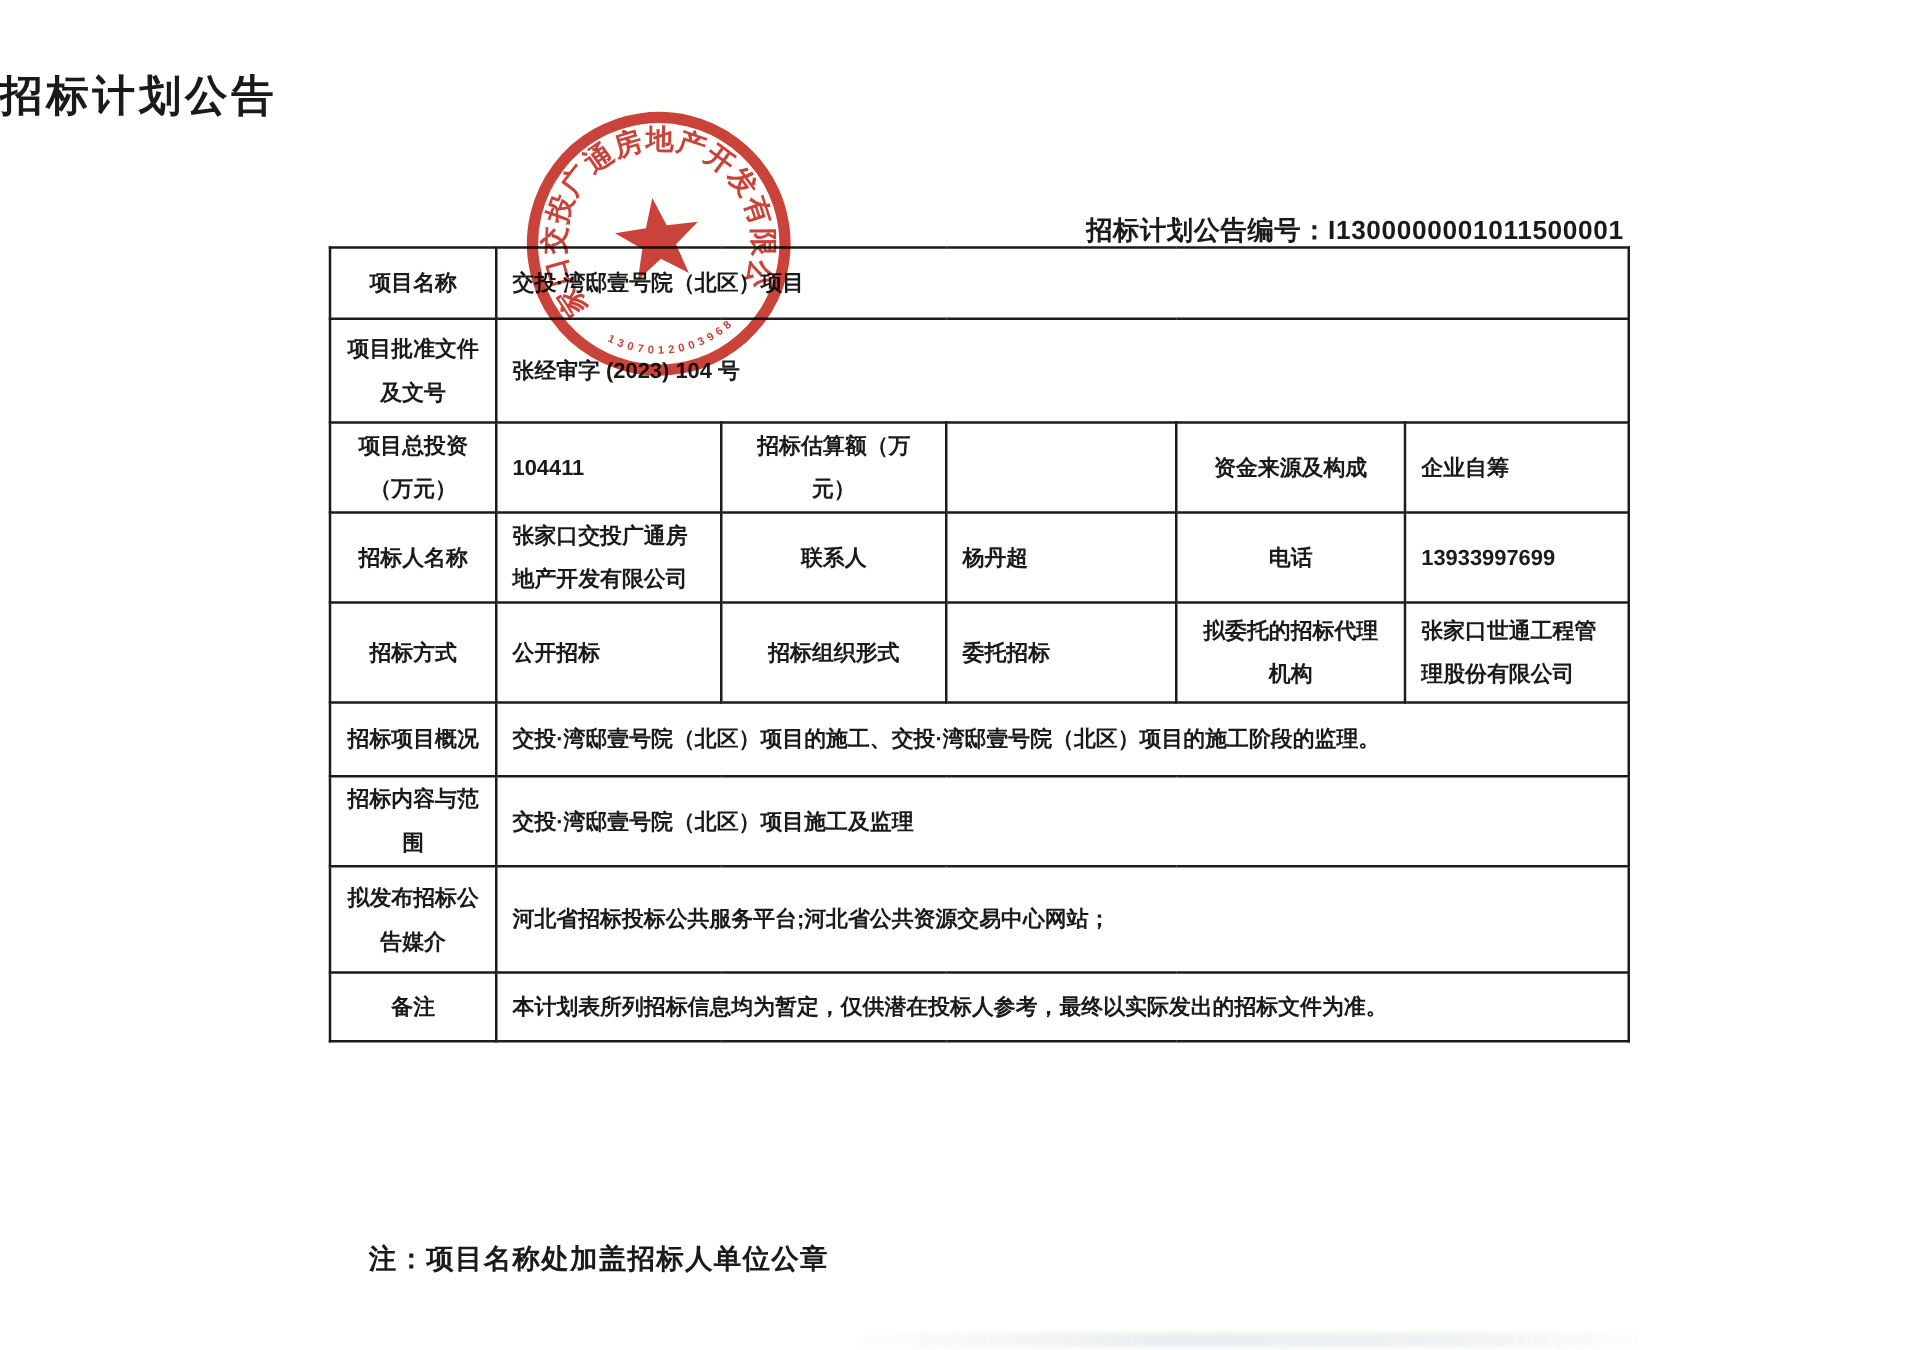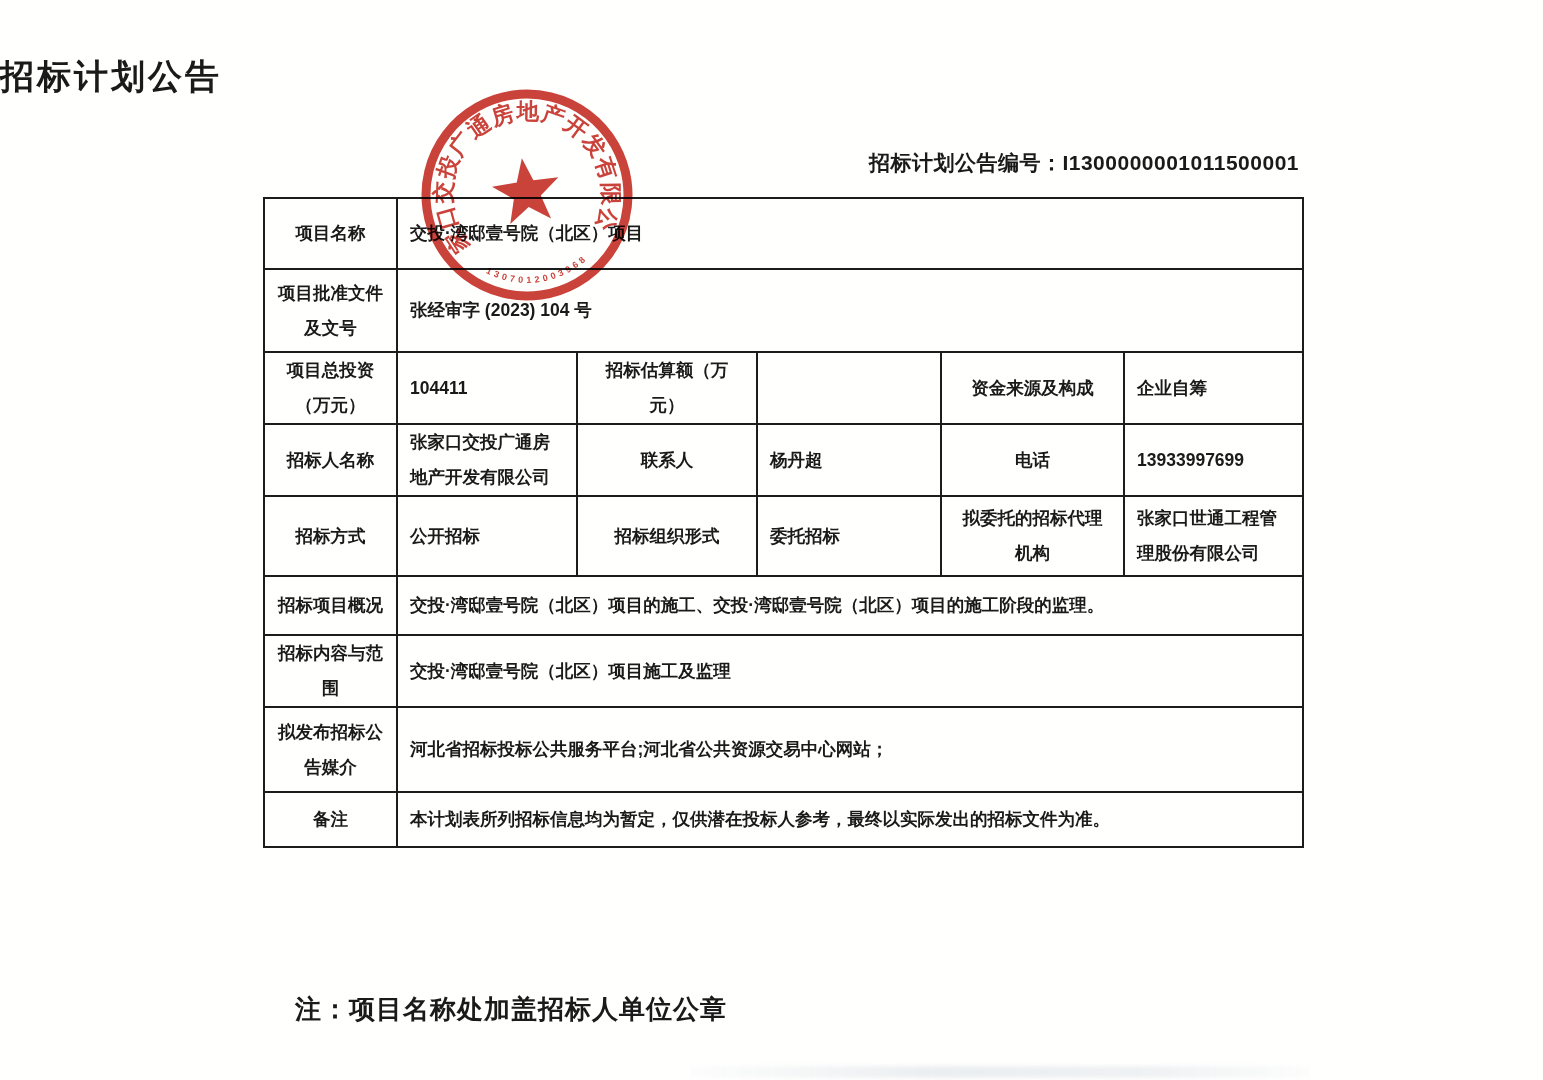--- a/index.html
+++ b/index.html
@@ -8,39 +8,39 @@
     background:#fdfdfc;
     font-family:"Liberation Sans","DejaVu Sans",sans-serif;
     color:#1c1c1c;
     filter:blur(0.3px) contrast(1.02);
   }
   .doc-title{
     position:absolute;top:54px;left:0;width:100%;
     text-align:left;font-size:34px;font-weight:700;letter-spacing:3px;
   }
   .ann-no{
-    position:absolute;top:149px;right:244px;
+    position:absolute;top:170px;right:244px;
     font-size:21px;font-weight:700;letter-spacing:0.5px;
   }
   .tbl{
     position:absolute;left:263px;top:197px;
     border-collapse:collapse;table-layout:fixed;width:1039px;
   }
   .tbl td{
     border:2px solid #1e1e1e;
     vertical-align:middle;
     font-size:17.5px;line-height:2.0;
     overflow:hidden;
   }
   .lbl{ text-align:center;font-weight:700;white-space:pre-line;padding:0 6px; }
   .val{ text-align:left;font-weight:600;white-space:pre-line;padding:0 12px;margin-left:21px; }
   .stamp-svg{ position:absolute;left:402px;top:70px;mix-blend-mode:multiply;opacity:0.86; }
   .footnote{
     position:absolute;left:295px;top:992px;
-    font-size:26px;font-weight:700;letter-spacing:1px;
+    font-size:22px;font-weight:700;letter-spacing:1px;
   }
   .bottom-smudge{
     position:absolute;left:690px;top:1066px;width:620px;height:12px;
     background:linear-gradient(90deg,rgba(110,130,155,0.02),rgba(100,125,150,0.13) 40%,rgba(100,125,150,0.10) 75%,rgba(110,130,155,0.02));
     filter:blur(2px);
   }
 </style>
 </head>
 <body>
 
@@ -53,21 +53,21 @@
   <table class="tbl">
     <colgroup>
       <col style="width:133px">
         <col style="width:180px">
         <col style="width:180px">
       <col style="width:184px">
         <col style="width:183px">
         <col style="width:179px">
     </colgroup>
     <tbody>
-        <tr style="height:71px">
+        <tr style="height:57px">
       <td class="lbl">项目名称</td>
       <td class="val" colspan="5">交投·湾邸壹号院（北区）项目</td>
     </tr>
     <tr style="height:83px">
       <td class="lbl">项目批准文件
 及文号</td>
       <td class="val" colspan="5">张经审字 (2023) 104 号</td>
     </tr>
     <tr style="height:60px">
       <td class="lbl">项目总投资

